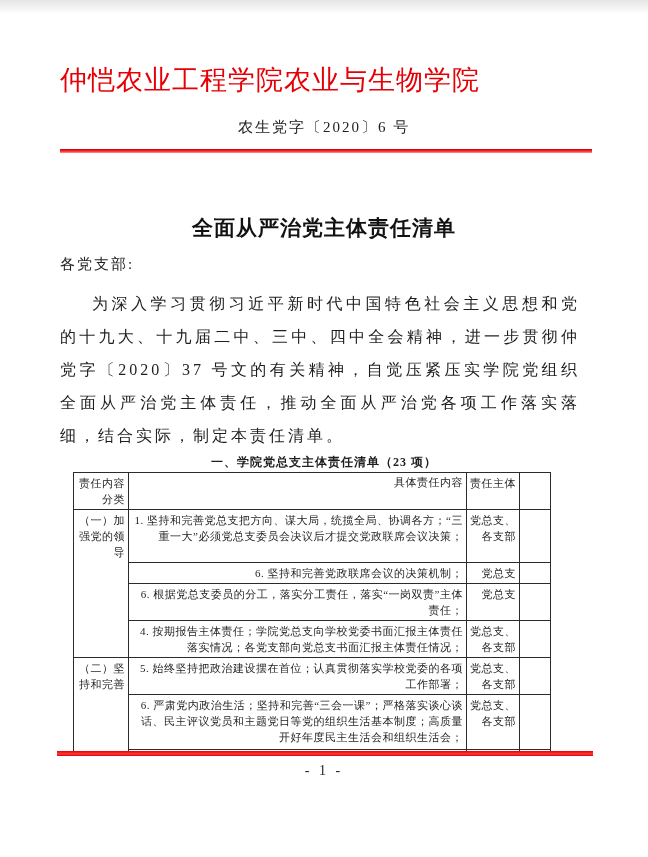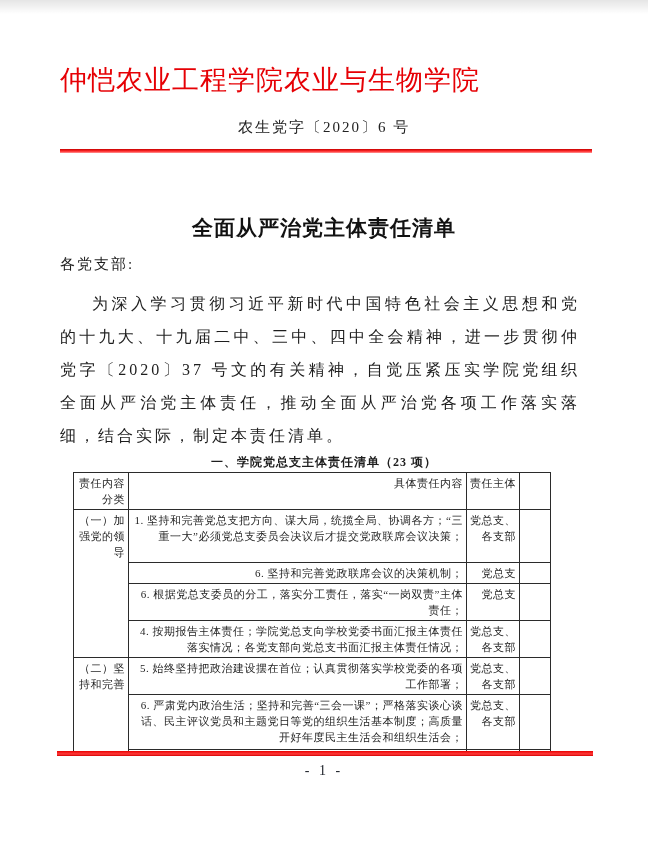--- a/index.html
+++ b/index.html
@@ -91,21 +91,21 @@
   table.resp td, table.resp th{
     border:1px solid #2b2b2b;
     vertical-align:top;
     padding:2px 3px;
     font-weight:normal;
     line-height:16px;
     letter-spacing:0.5px;
     overflow:hidden;
     text-align:right;
   }
-  th.h-content{text-align:center;}
+  th.h-content{text-align:center;font-family:Liberation Mono, monospace;}
   th.h-owner{letter-spacing:4px;margin-left:28px;}
   td.cat{letter-spacing:1px;font-family:Liberation Serif, serif;}
   .footer-rule{
     position:relative;
     margin-left:-3px;
     width:536px;
     height:5px;
     margin-top:-1px;
     background:linear-gradient(to bottom,#e90000,#ff3b3b 60%,#d40000);
   }

